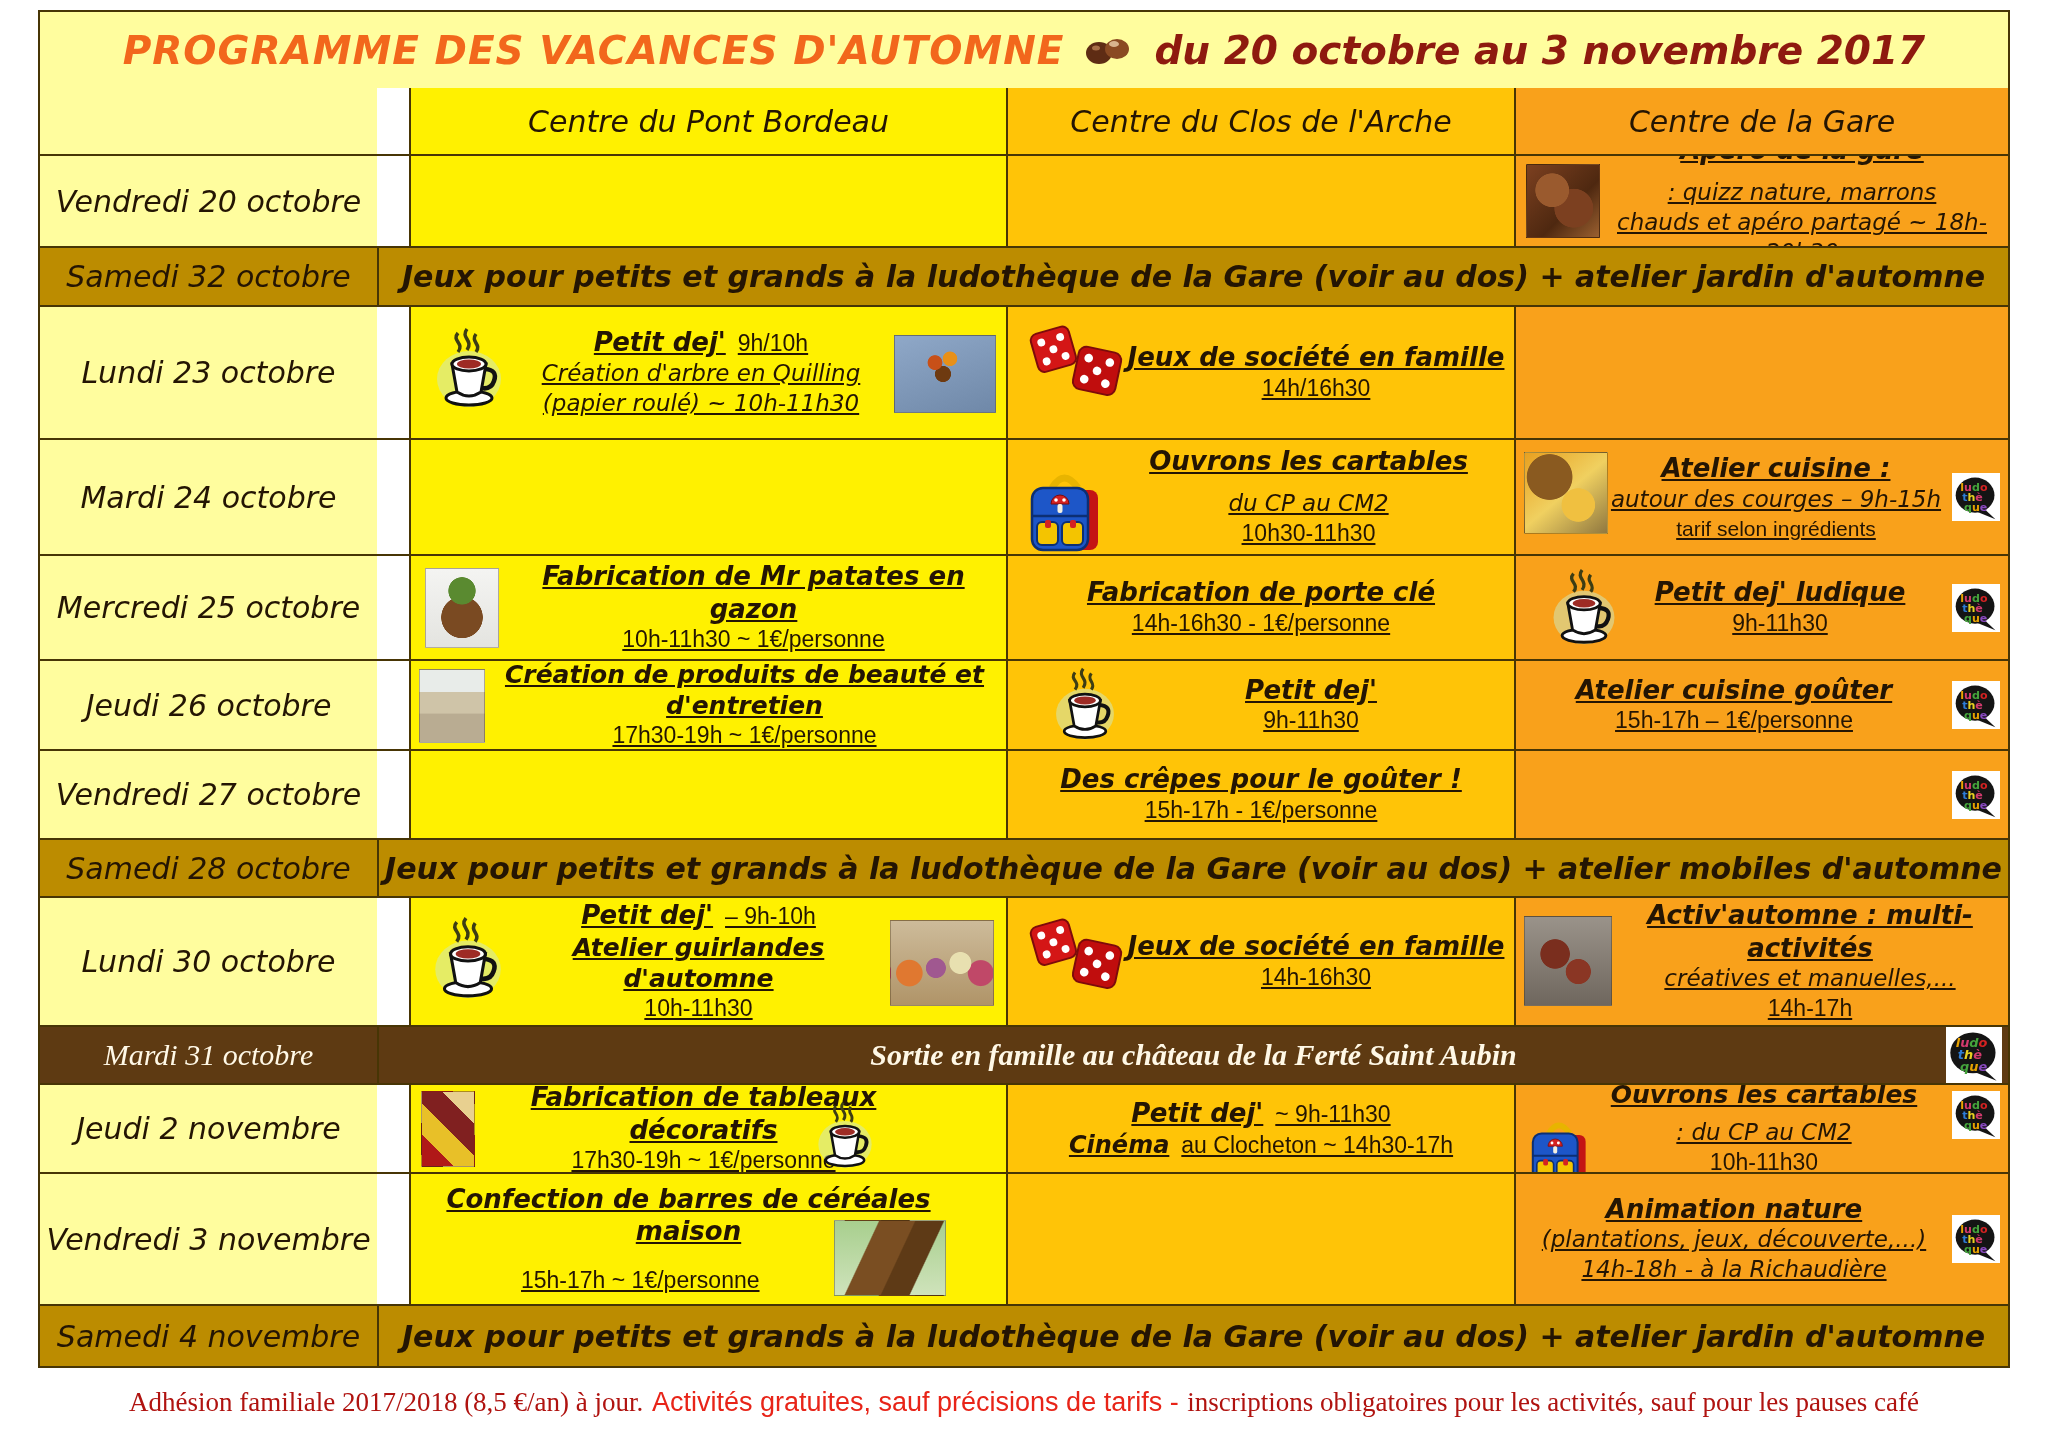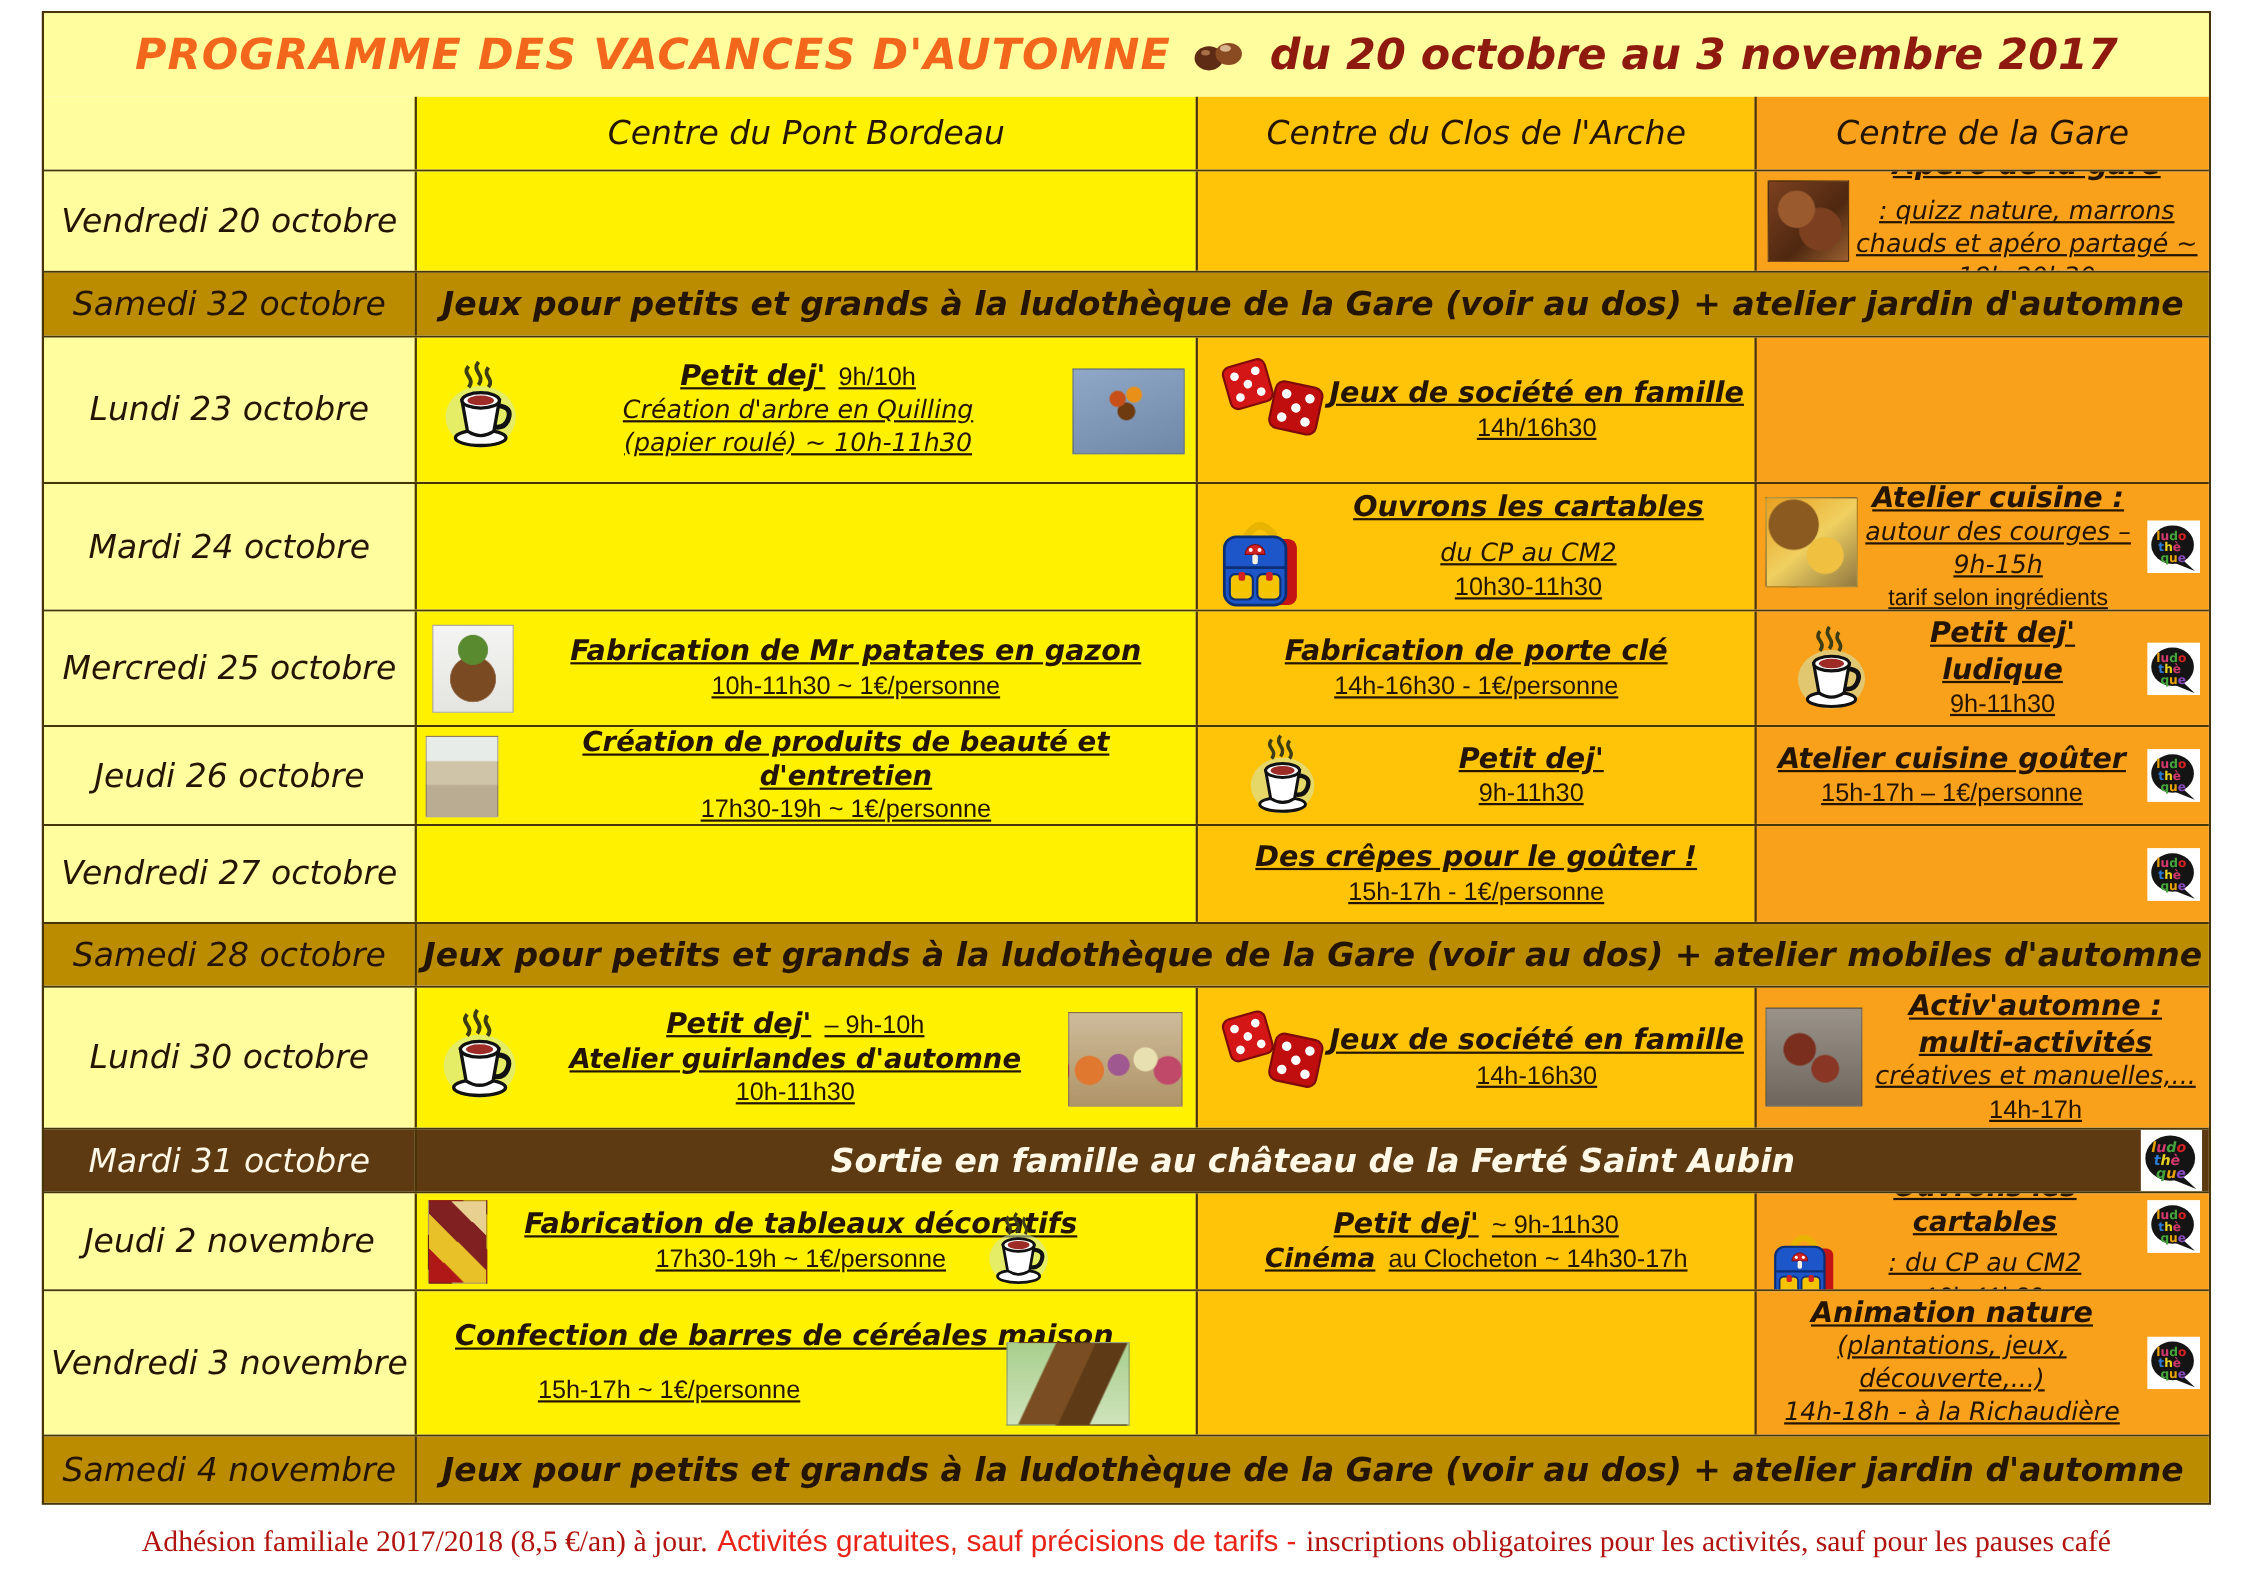--- a/index.html
+++ b/index.html
@@ -5,30 +5,30 @@
   html,body{margin:0;padding:0;}
   body{width:2048px;height:1447px;background:#ffffff;position:relative;
        font-family:"DejaVu Sans",sans-serif;color:#241503;}
   .prog{position:absolute;left:38px;top:10px;width:1972px;border:2px solid #473505;box-sizing:border-box;}
   .row{display:flex;border-bottom:2px solid #473505;}
   .row:last-child{border-bottom:none;}
   .cell{box-sizing:border-box;position:relative;display:flex;align-items:center;justify-content:center;
         text-align:center;overflow:hidden;}
   .cell + .cell{border-left:2px solid #473505;}
   .w-date{width:337px;flex:none;}
-  .w-pb{width:710px;flex:none;}
+  .w-pb{width:597px;flex:none;margin-left:32px;}
   .w-ca{width:508px;flex:none;}
   .w-gare{flex:1;}
   .w-span{flex:1;}
   .bg-pale{background:#FFFD9E;}
   .bg-y{background:#FFF100;}
   .bg-a{background:#FFC407;}
   .bg-o{background:#F9A11B;}
   .bg-band{background:#BC8C00;}
-  .bg-brown{background:#5E3A12;color:#FFF8E6;}
+  .bg-brown{background:#5E3A12;color:#FFF8E6;font-family:Liberation Serif, serif;}
   .date{font-size:30px;font-style:italic;}
   .hdr{font-size:30px;font-style:italic;}
   .t1{font-weight:bold;font-style:italic;font-size:26px;line-height:1.25;}
   .t2{font-size:23px;line-height:1.3;}
   .hand{font-style:italic;}
   .plain{font-family:"Liberation Sans","DejaVu Sans",sans-serif;font-style:normal;}
   .banner{font-weight:bold;font-style:italic;font-size:30px;}
   .stack{display:flex;flex-direction:column;align-items:center;width:100%;text-decoration:underline;}
   .line{display:flex;align-items:baseline;gap:12px;justify-content:center;flex-wrap:wrap;}
   .titlebar{height:76px;background:#FFFD9E;display:flex;align-items:center;justify-content:center;gap:18px;}

